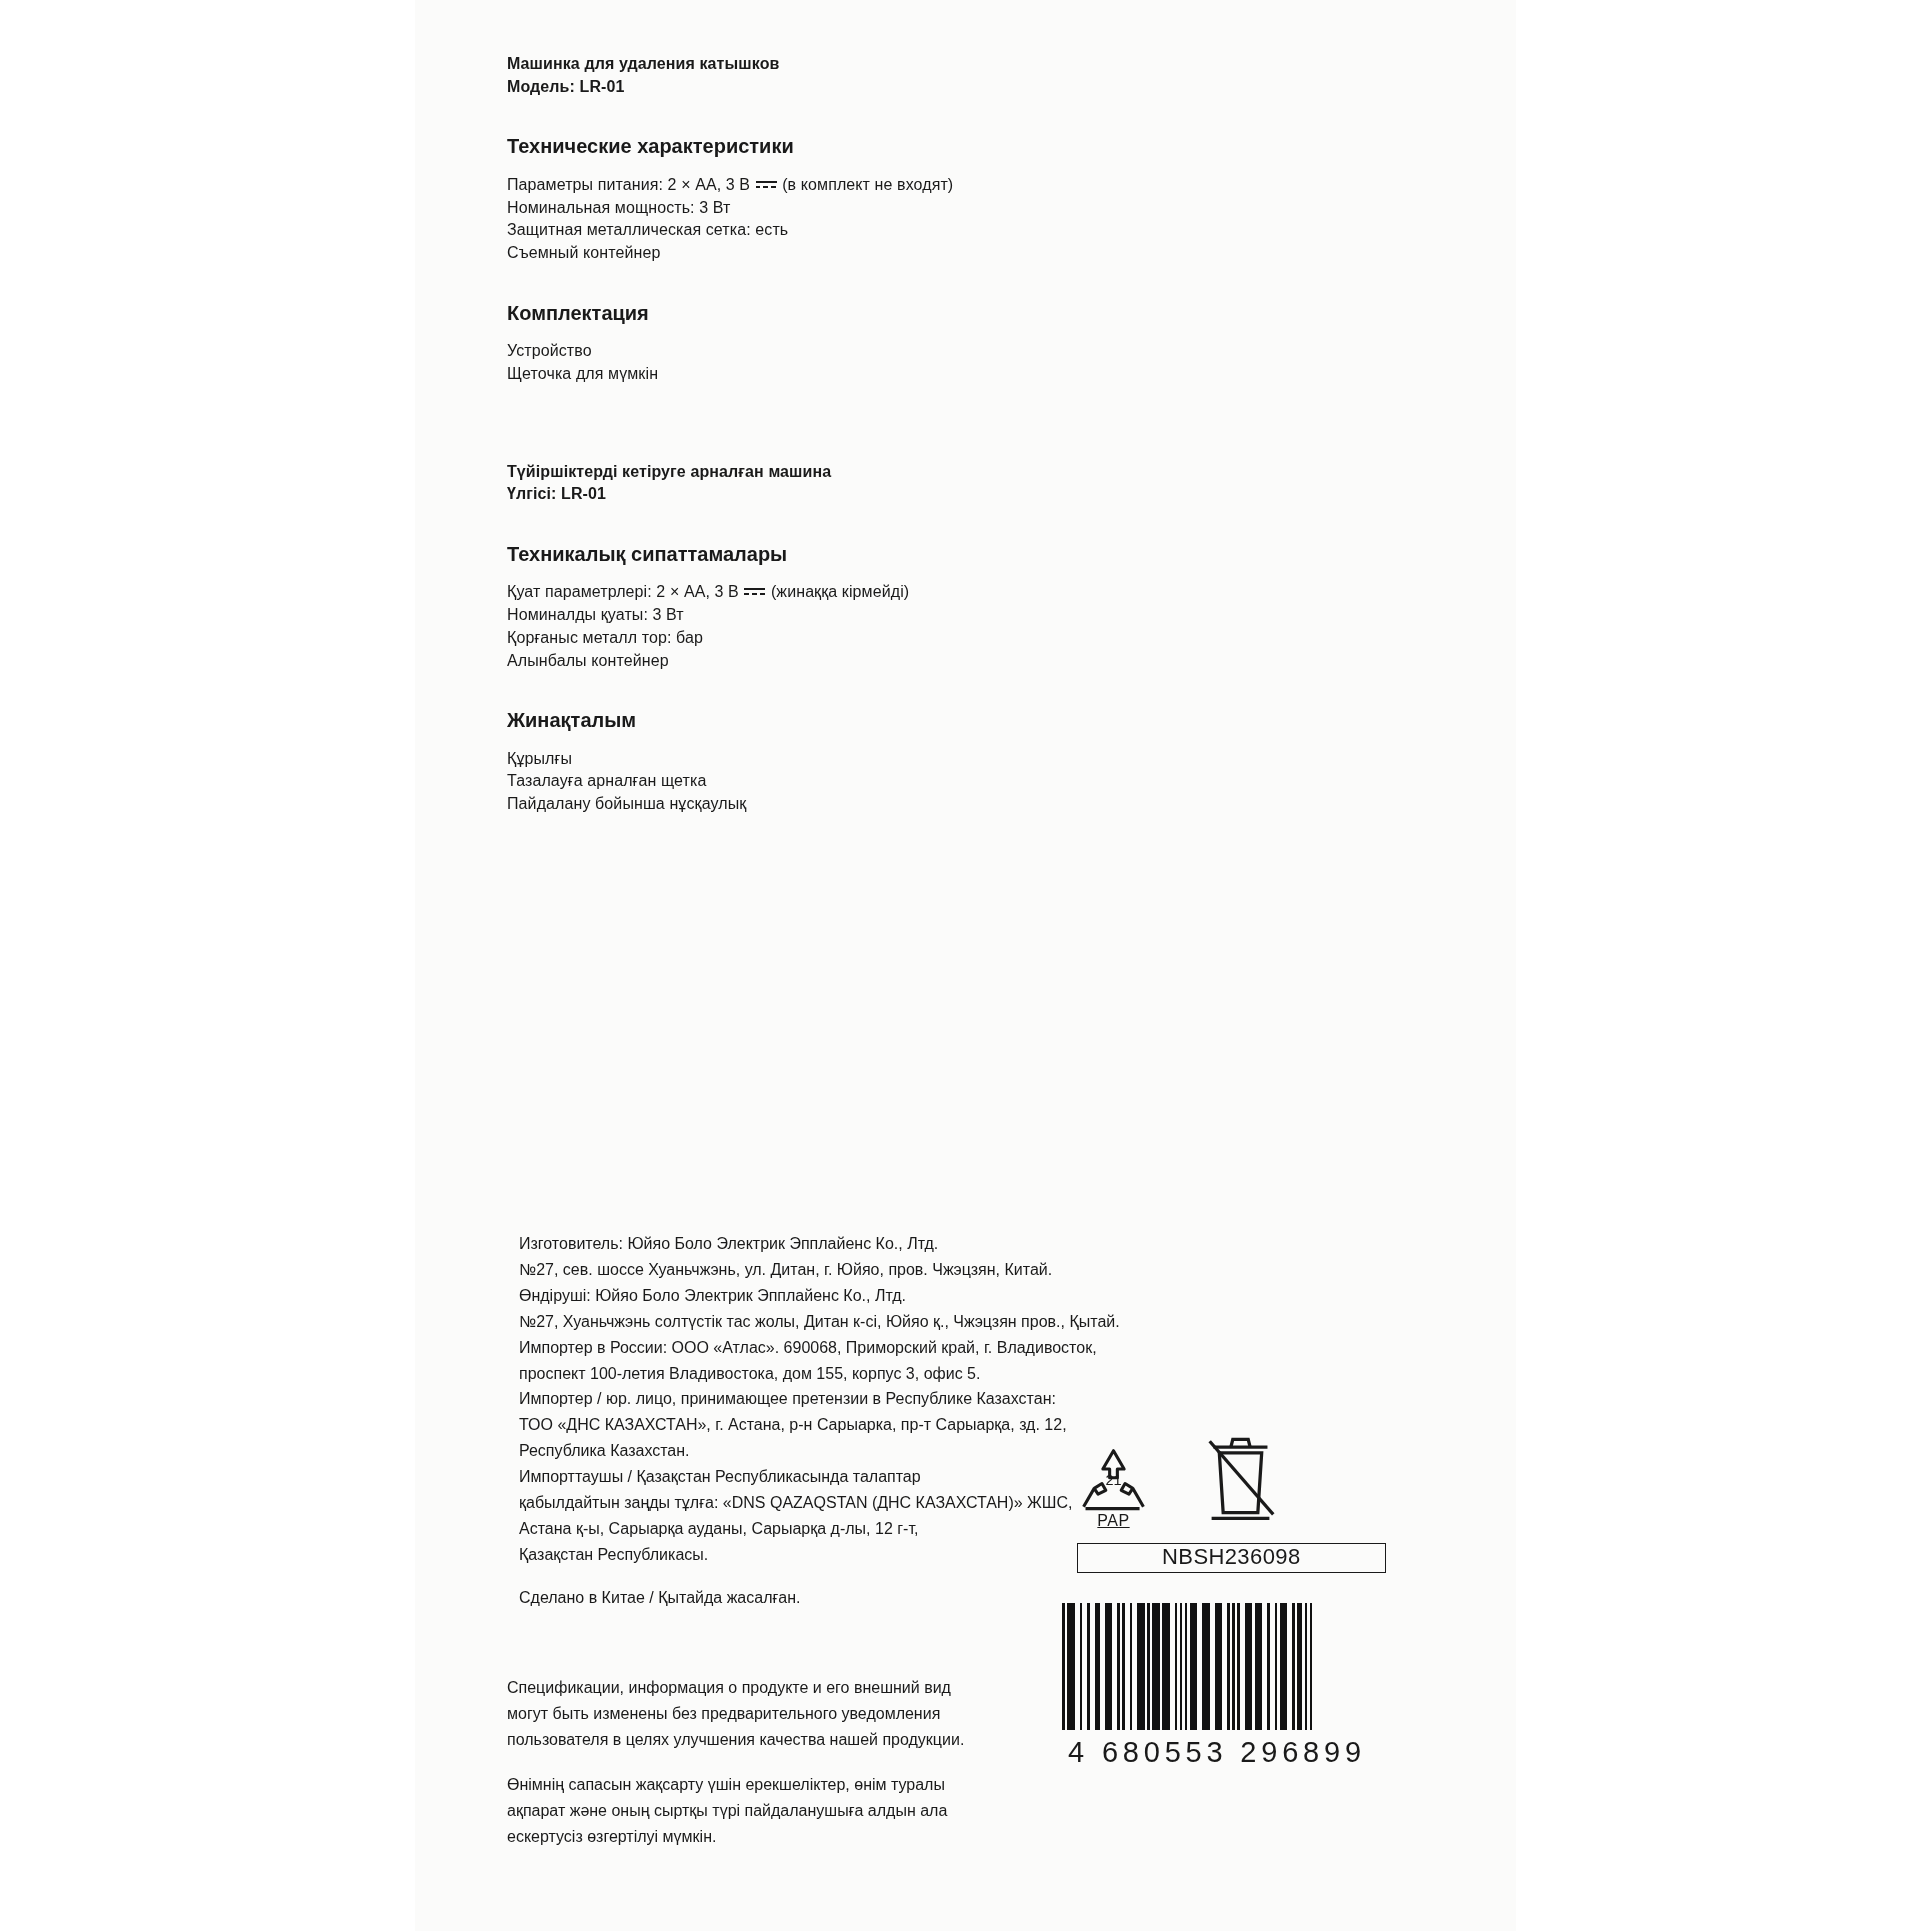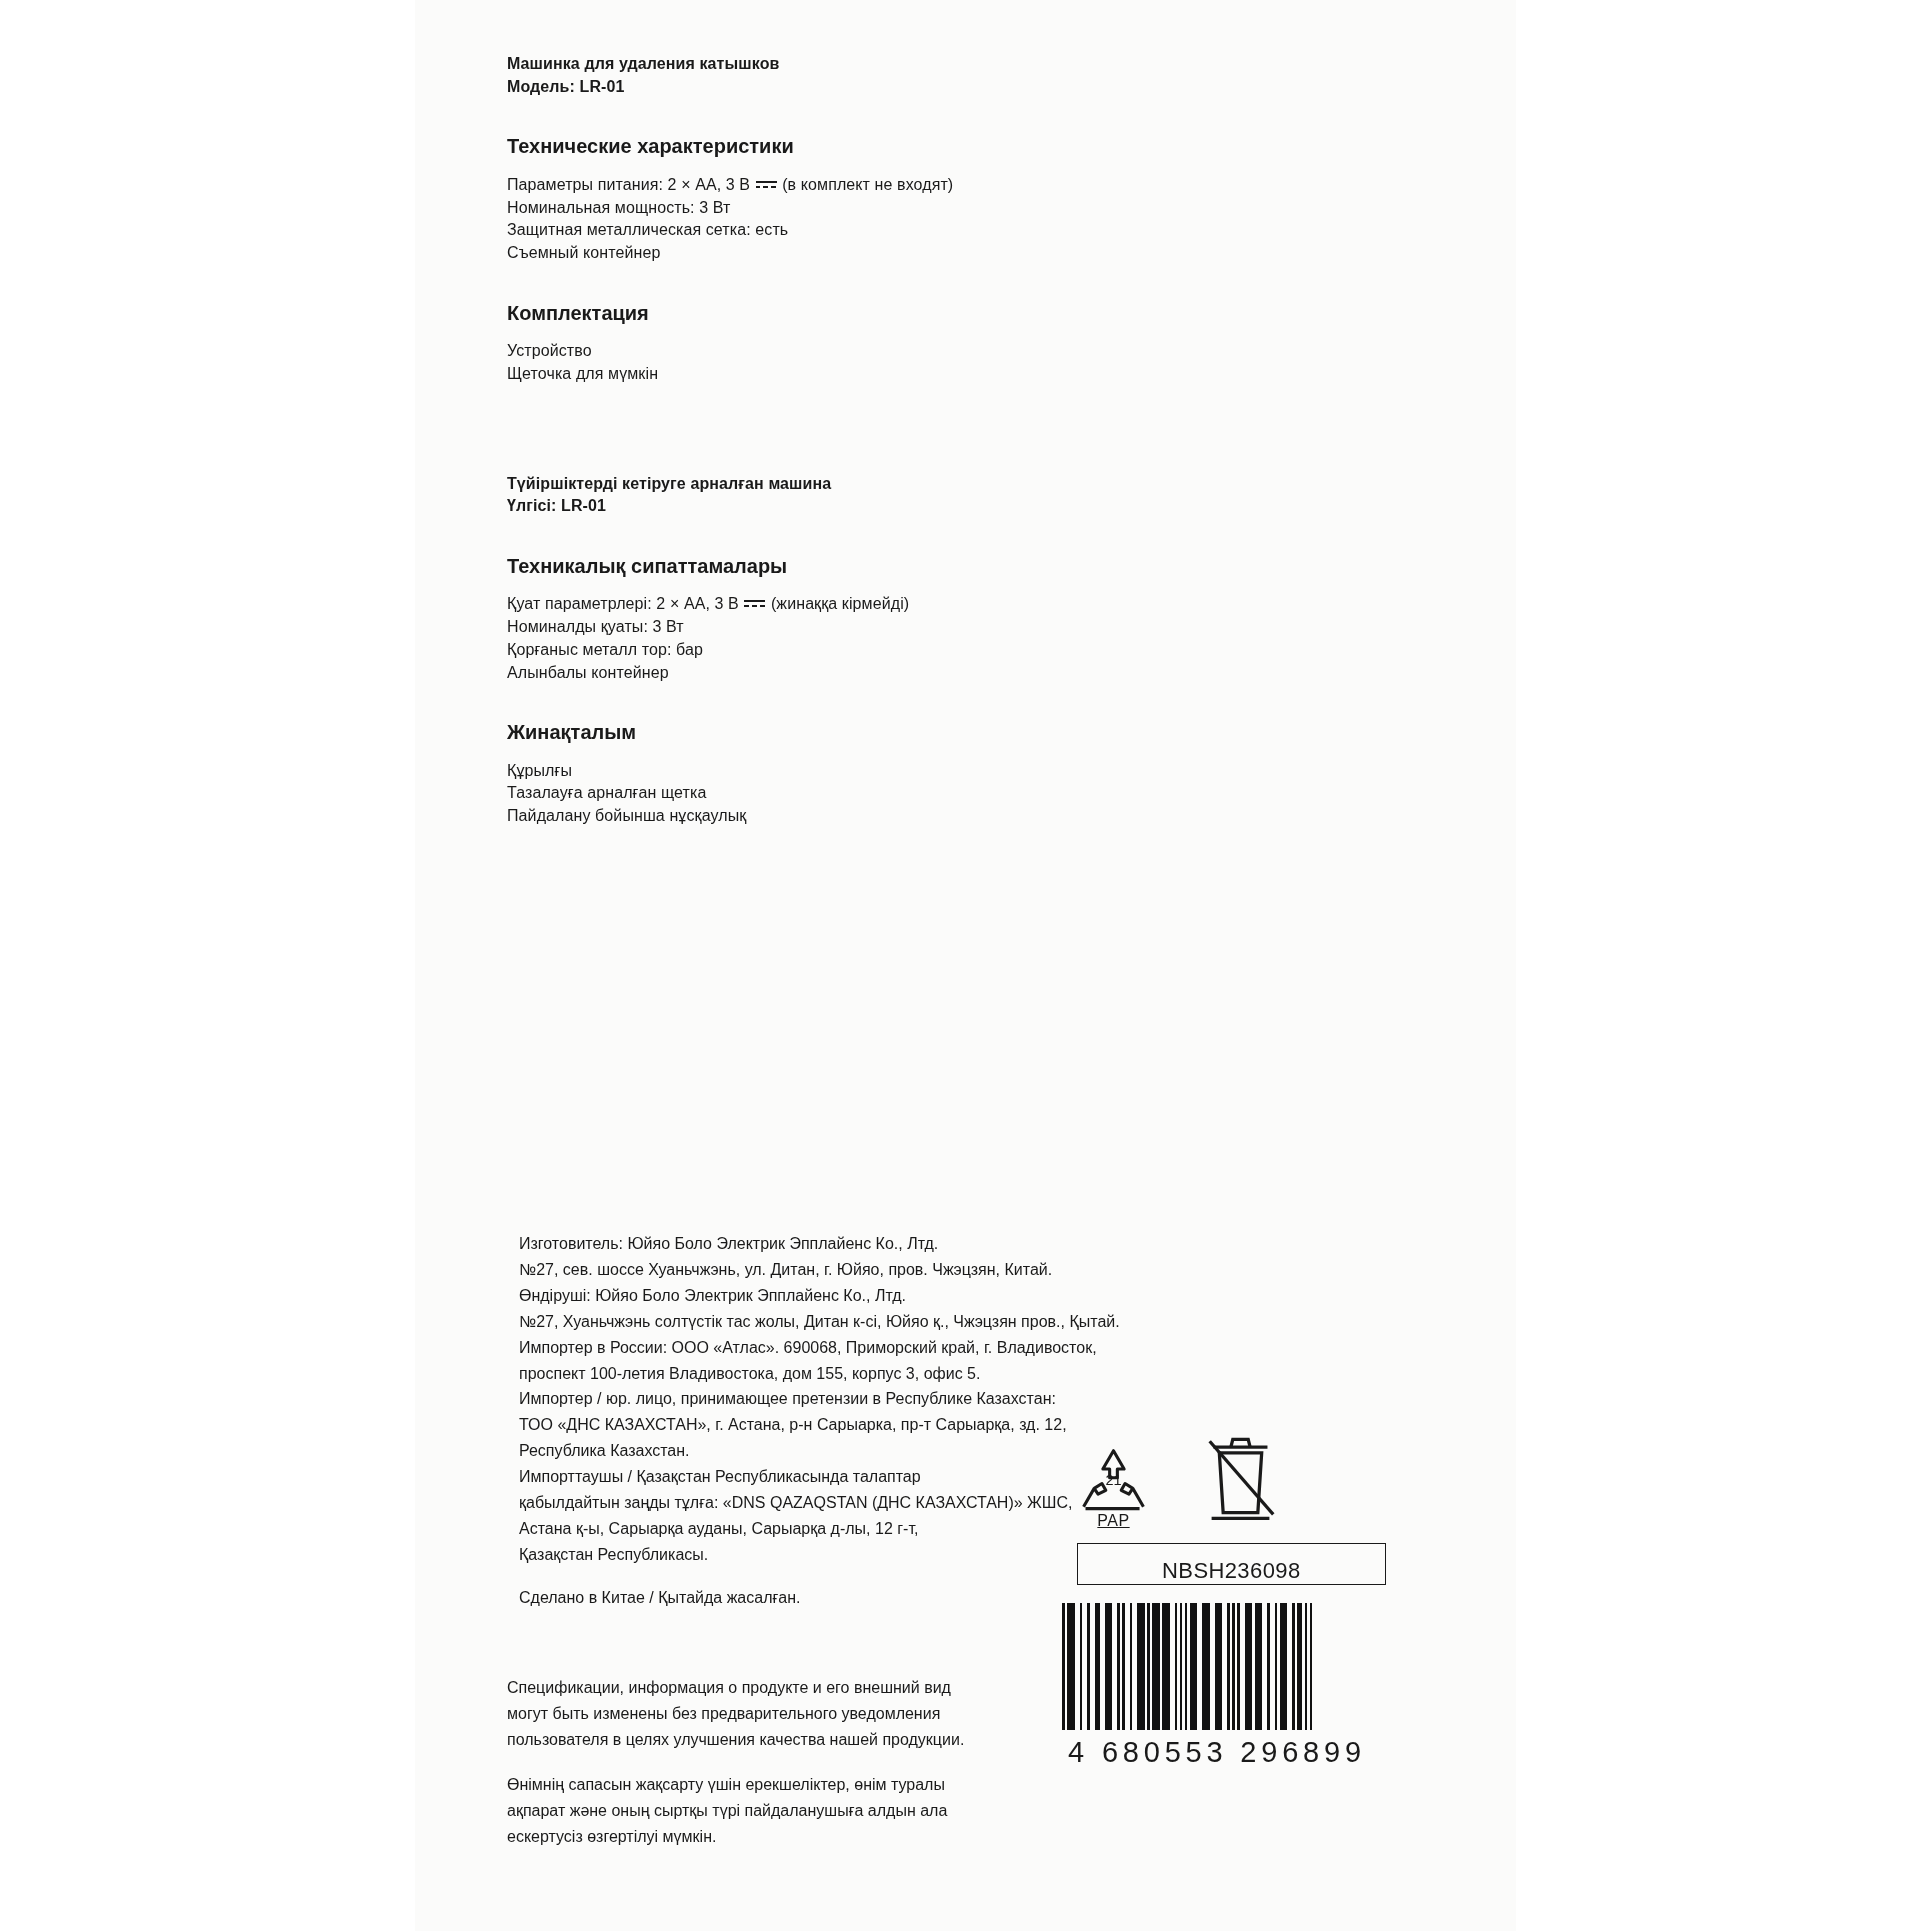--- a/index.html
+++ b/index.html
@@ -135,25 +135,25 @@
   .weee {
     width: 89px;
     height: 104px;
   }
 
   .sn-box {
     position: absolute;
     left: 4.8px;
     top: 133px;
     width: 309px;
-    height: 42px;
+    height: 30px;
     border: 1.5px solid #1a1a1a;
     box-sizing: border-box;
     display: flex;
-    align-items: flex-end;
+    align-items: flex-start;
     justify-content: center;
     font-size: 22px;
     letter-spacing: 0.4px;
   }
 
   .barcode {
     position: absolute;
     left: -9.7px;
     top: 193px;
     width: 348px;
@@ -196,21 +196,21 @@
       <div class="line">Защитная металлическая сетка: есть</div>
       <div class="line">Съемный контейнер</div>
 
       <div class="section-head">Комплектация</div>
       <div class="line">Устройство</div>
       <div class="line">Щеточка для мүмкін</div>
     </div>
 
     <div class="gap-lg"></div>
 
-    <div class="title-block" style="margin-top:12px">
+    <div class="title-block" style="margin-top:0">
       <div class="line bold">Түйіршіктерді кетіруге арналған машина</div>
       <div class="line bold">Үлгісі: LR-01</div>
 
       <div class="section-head">Техникалық сипаттамалары</div>
 
       <div class="line">
         <span>Қуат параметрлері: 2 × AA, 3 B </span><span class="dc-sym"><i class="a"></i><i class="b"></i><i class="c"></i><i class="d"></i></span> <span>(жинаққа кірмейді)</span>
       </div>
       <div class="line">Номиналды қуаты: 3 Вт</div>
       <div class="line">Қорғаныс металл тор: бар</div>

